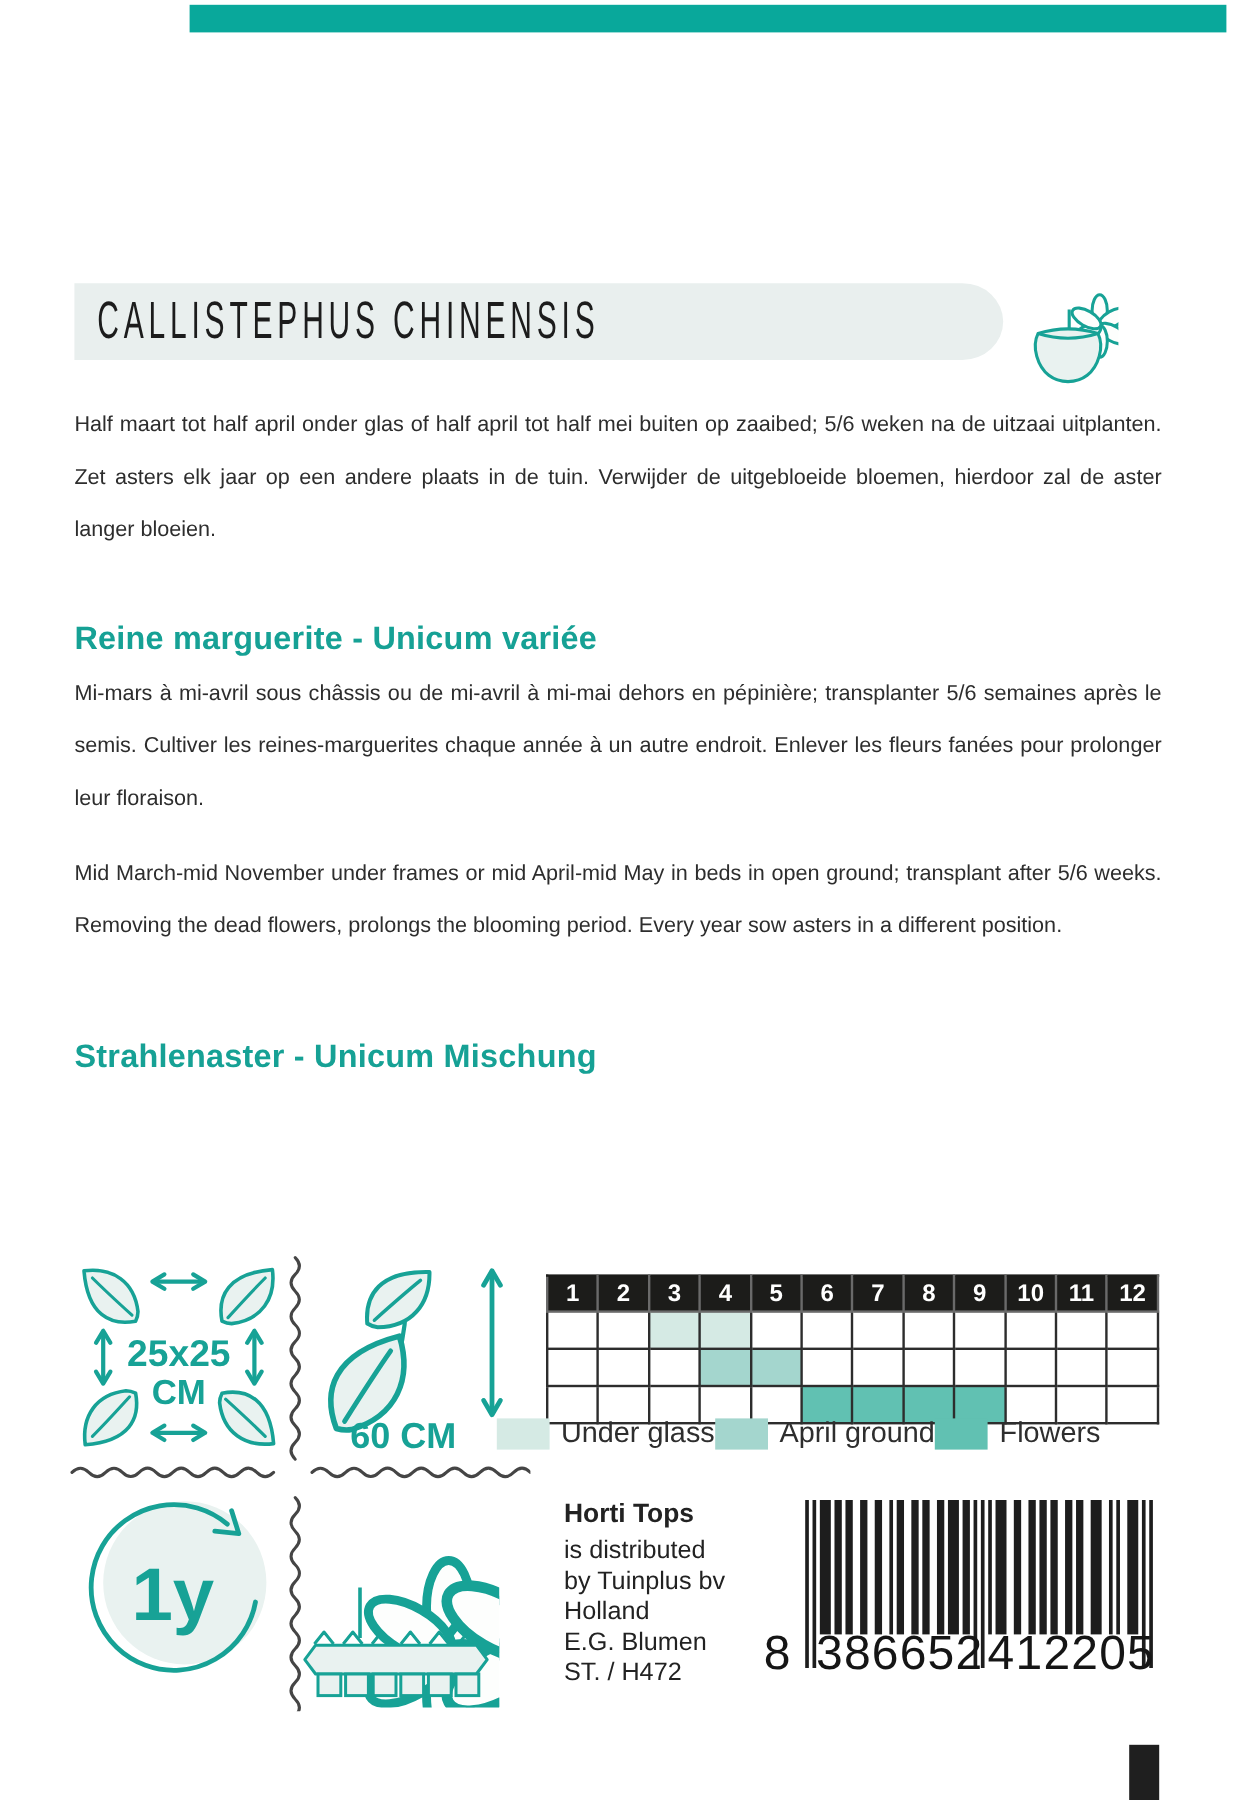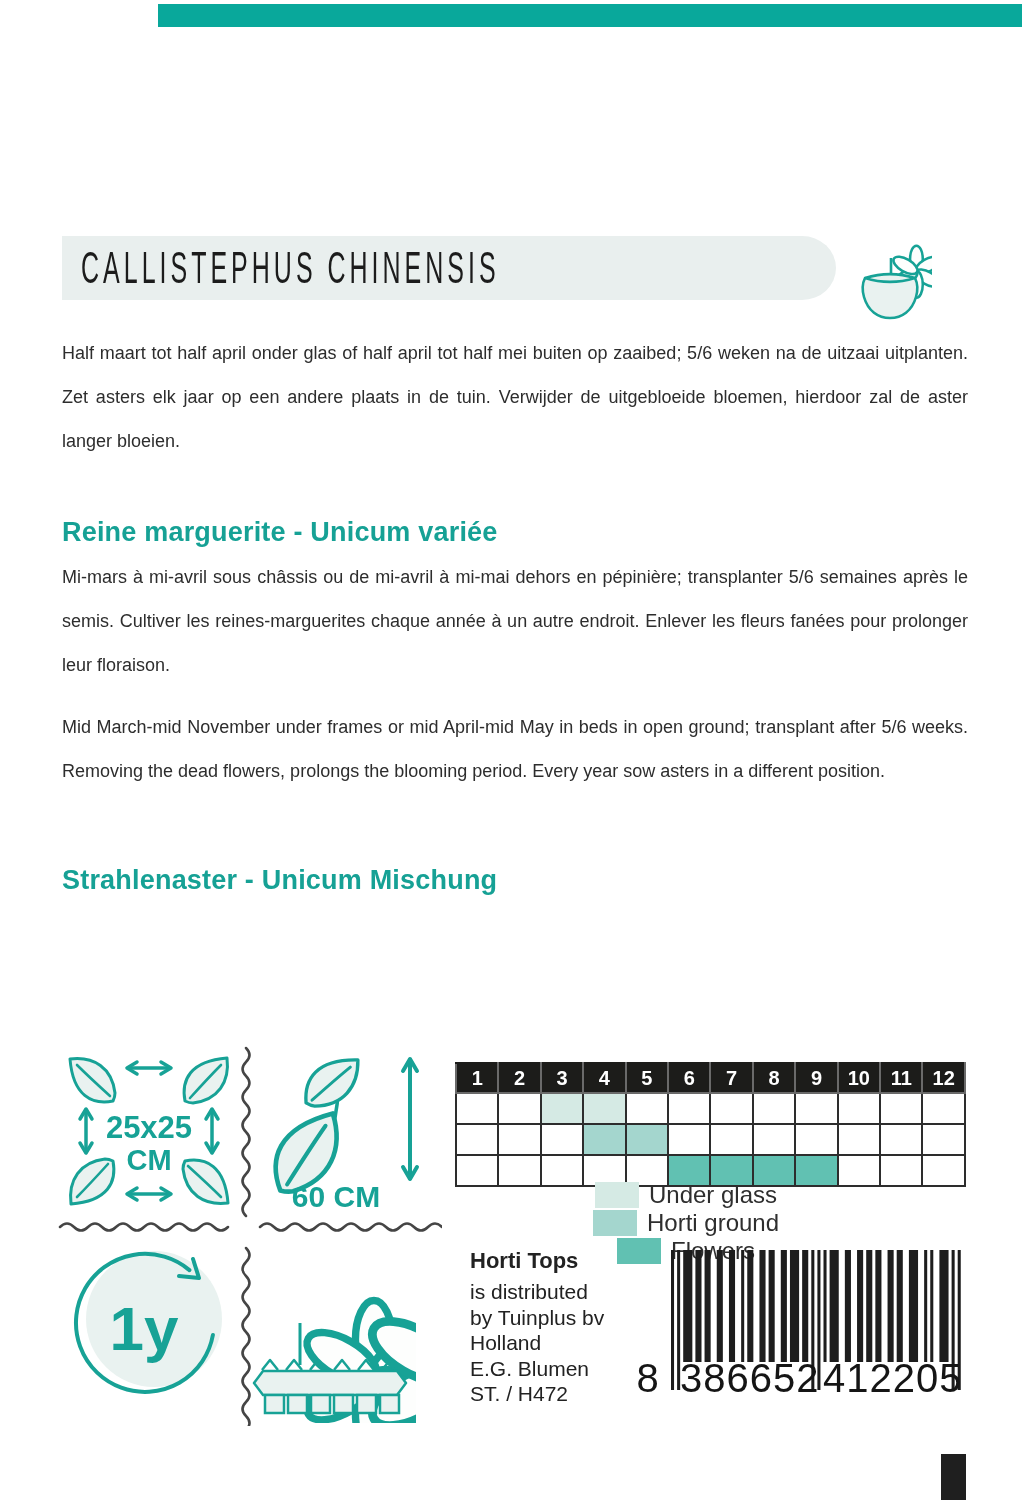--- a/index.html
+++ b/index.html
@@ -16,21 +16,21 @@
 
   .sect{position:absolute;left:62px;width:906px;}
   .sect h2{margin:0 0 7px 0;font-size:27px;font-weight:bold;color:#16a195;letter-spacing:.2px;}
   .sect p{margin:0;font-size:18px;line-height:44px;color:#2d2d2d;text-align:justify;}
 
   table.cal{position:absolute;left:455px;top:1062px;width:511px;border-collapse:collapse;table-layout:fixed;}
   table.cal th{background:#1c1c1a;color:#fff;font-size:20px;font-weight:bold;height:28px;
                border:2px solid #6a6a6a;border-top-color:#1c1c1a;padding:0;text-align:center;}
   table.cal td{height:29px;border:2px solid #2d2d2d;padding:0;background:#fff;}
 
-  .legend{position:absolute;left:455px;top:1181px;width:462px;display:flex;justify-content:flex-end;align-items:center;flex-direction:column;}
+  .legend{position:absolute;left:455px;top:1181px;width:462px;display:flex;justify-content:flex-end;align-items:center;}
   .legend-item{display:flex;align-items:center;gap:10px;}
   .legend-swatch{width:44px;height:26px;display:inline-block;}
   .legend-label{font-size:24px;color:#2e2e2e;white-space:nowrap;}
 
   .dist{position:absolute;left:470px;top:1248px;color:#222;}
   .dist .name{font-weight:bold;font-size:22px;margin:0 0 5px 0;}
   .dist .line{font-size:21px;line-height:25.5px;}
 
   .barcode{position:absolute;left:635px;top:1250px;width:332px;height:150px;}
   .barcode svg{position:absolute;left:0;top:0;}
@@ -202,21 +202,21 @@
         </tr>
       </tbody>
   </table>
   <div class="legend">
       <div class="legend-item">
         <span class="legend-swatch" style="background: rgb(213, 234, 228);"></span>
         <span class="legend-label">Under glass</span>
       </div>
       <div class="legend-item">
         <span class="legend-swatch" style="background: rgb(164, 214, 206);"></span>
-        <span class="legend-label">Horti ground</span>
+        <span class="legend-label">April ground</span>
       </div>
       <div class="legend-item">
         <span class="legend-swatch" style="background: rgb(97, 193, 178);"></span>
         <span class="legend-label">Flowers</span>
       </div>
     </div>
 
   <svg class="abs" style="left:58px;top:1245px" width="182" height="160">
     <circle cx="96" cy="74" r="68" fill="#e9f2f0"></circle>
     <path d="M131.4 25.1 A69 69 0 1 0 154.9 90" fill="none" stroke="#17a296" stroke-width="4" stroke-linecap="round"></path>

